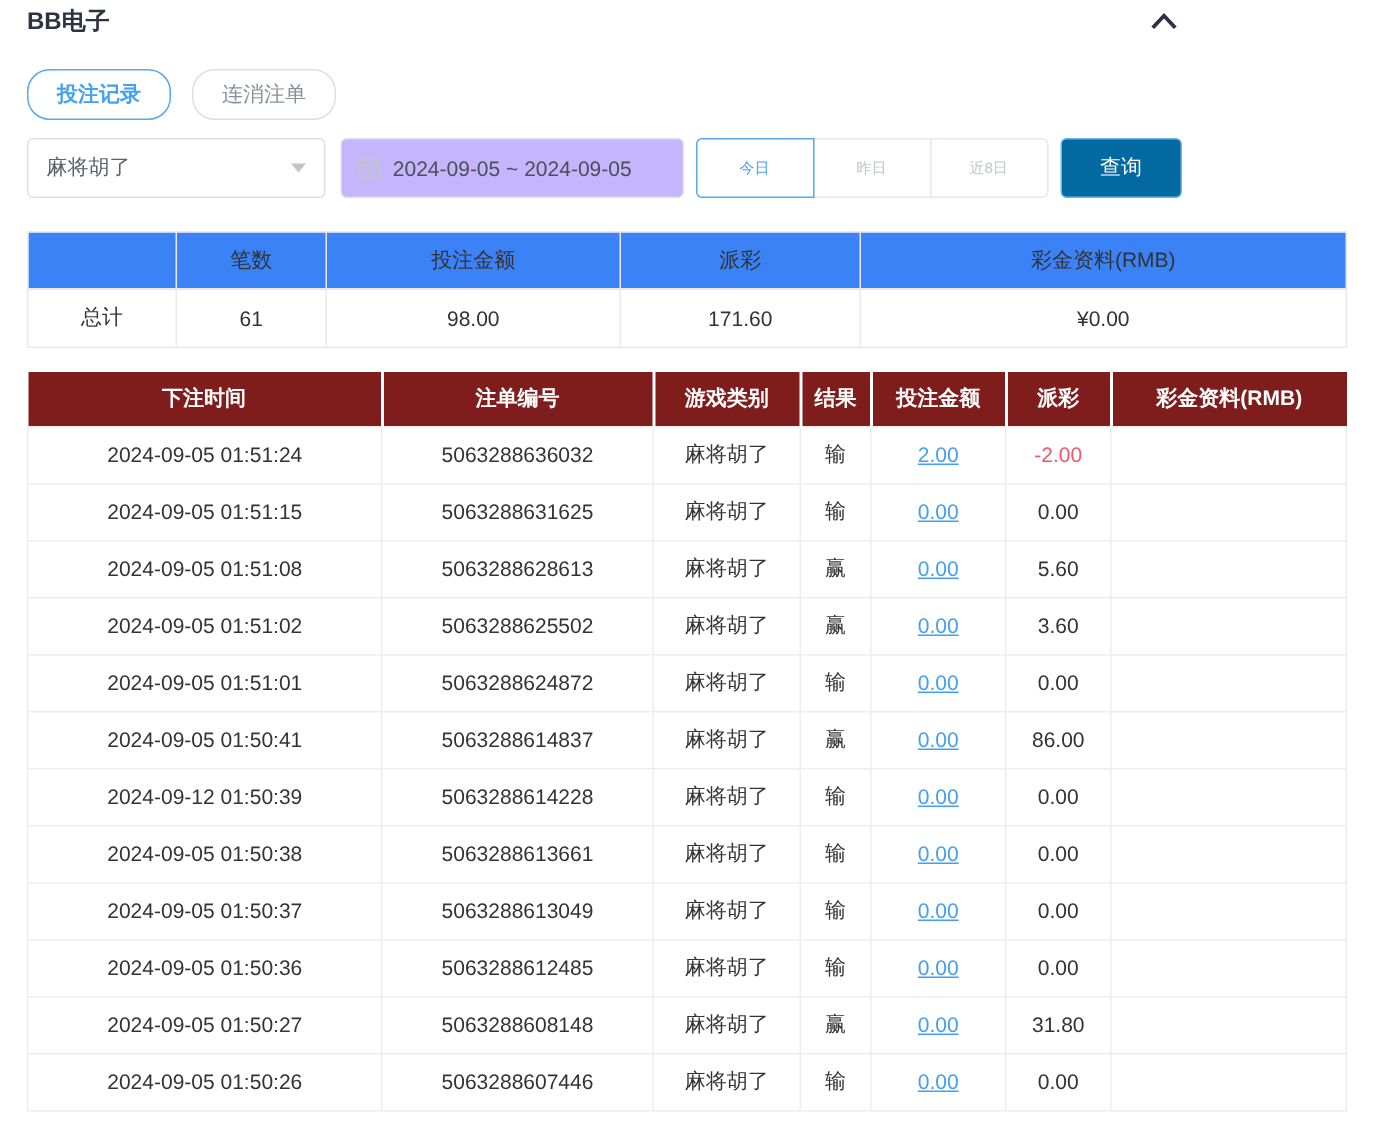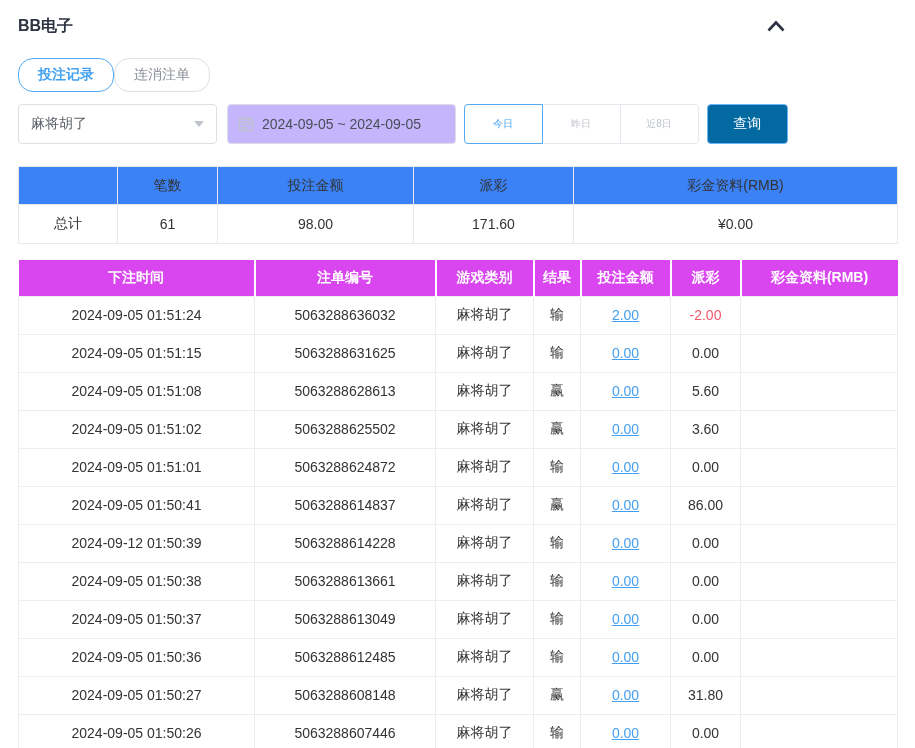--- a/index.html
+++ b/index.html
@@ -2,29 +2,29 @@
 <html><head>
 <meta charset="utf-8">
 <style>
   * { margin: 0; padding: 0; box-sizing: border-box; }
   html, body { width: 915px; height: 748px; overflow: hidden; background: #fff; }
   body {
     font-family: "Liberation Sans", "DejaVu Sans", sans-serif;
     color: #333;
     font-size: 14px;
   }
-  .page { width: 806px; height: 748px; padding: 14px 18px 0 18px; position: relative; }
+  .page { width: 806px; height: 748px; padding: 2px 18px 0 18px; position: relative; }
 
   
   .page-header { display: flex; justify-content: space-between; align-items: center; height: 24px; }
   .page-title { font-size: 16px; font-weight: bold; color: #2d3340; }
   .collapse-btn { cursor: pointer; display: inline-flex; align-items: center; padding: 2px; }
 
   
-  .tabs { margin-top: 20px; display: flex; }
+  .tabs { margin-top: 20px; display: flex; gap: 14px; }
   .tab {
     height: 34px; padding: 0 19px; display: inline-flex; align-items: center; justify-content: center;
     border: 1px solid #dcdfe6; border-radius: 15px; background: #fff; color: #8a8f99;
     font-size: 14px; cursor: pointer;
   }
   .tab.active { border-color: #54a9f1; color: #45a2f0; font-weight: bold; }
 
   
   .filters { margin-top: 12px; display: flex; align-items: center; }
   .select {
@@ -56,21 +56,21 @@
   
   table { border-collapse: collapse; table-layout: fixed; width: 879px; }
   .summary { margin-top: 22px; }
   .summary th, .summary td { border: 1px solid #e9e9e9; text-align: center; font-weight: normal; }
   .summary th { background: #3b82f6; height: 38px; color: #333; }
   .summary td { height: 39px; background: #fff; color: #333; }
 
   
   .detail { margin-top: 16px; }
   .detail th {
-    background: #d946ef; color: #fff; font-weight: bold; height: 36px; text-align: center;
+    background: #7f1d1d; color: #fff; font-weight: bold; height: 36px; text-align: center;
     border-right: 2px solid #fff;
   }
   .detail th:last-child { border-right: none; }
   .detail td {
     height: 38px; text-align: center; color: #333; background: #fff;
     border: 1px solid #ededed;
   }
   .detail td.neg { color: #f2566a; }
   a.amount-link { color: #459ff0; text-decoration: underline; cursor: pointer; }
 

